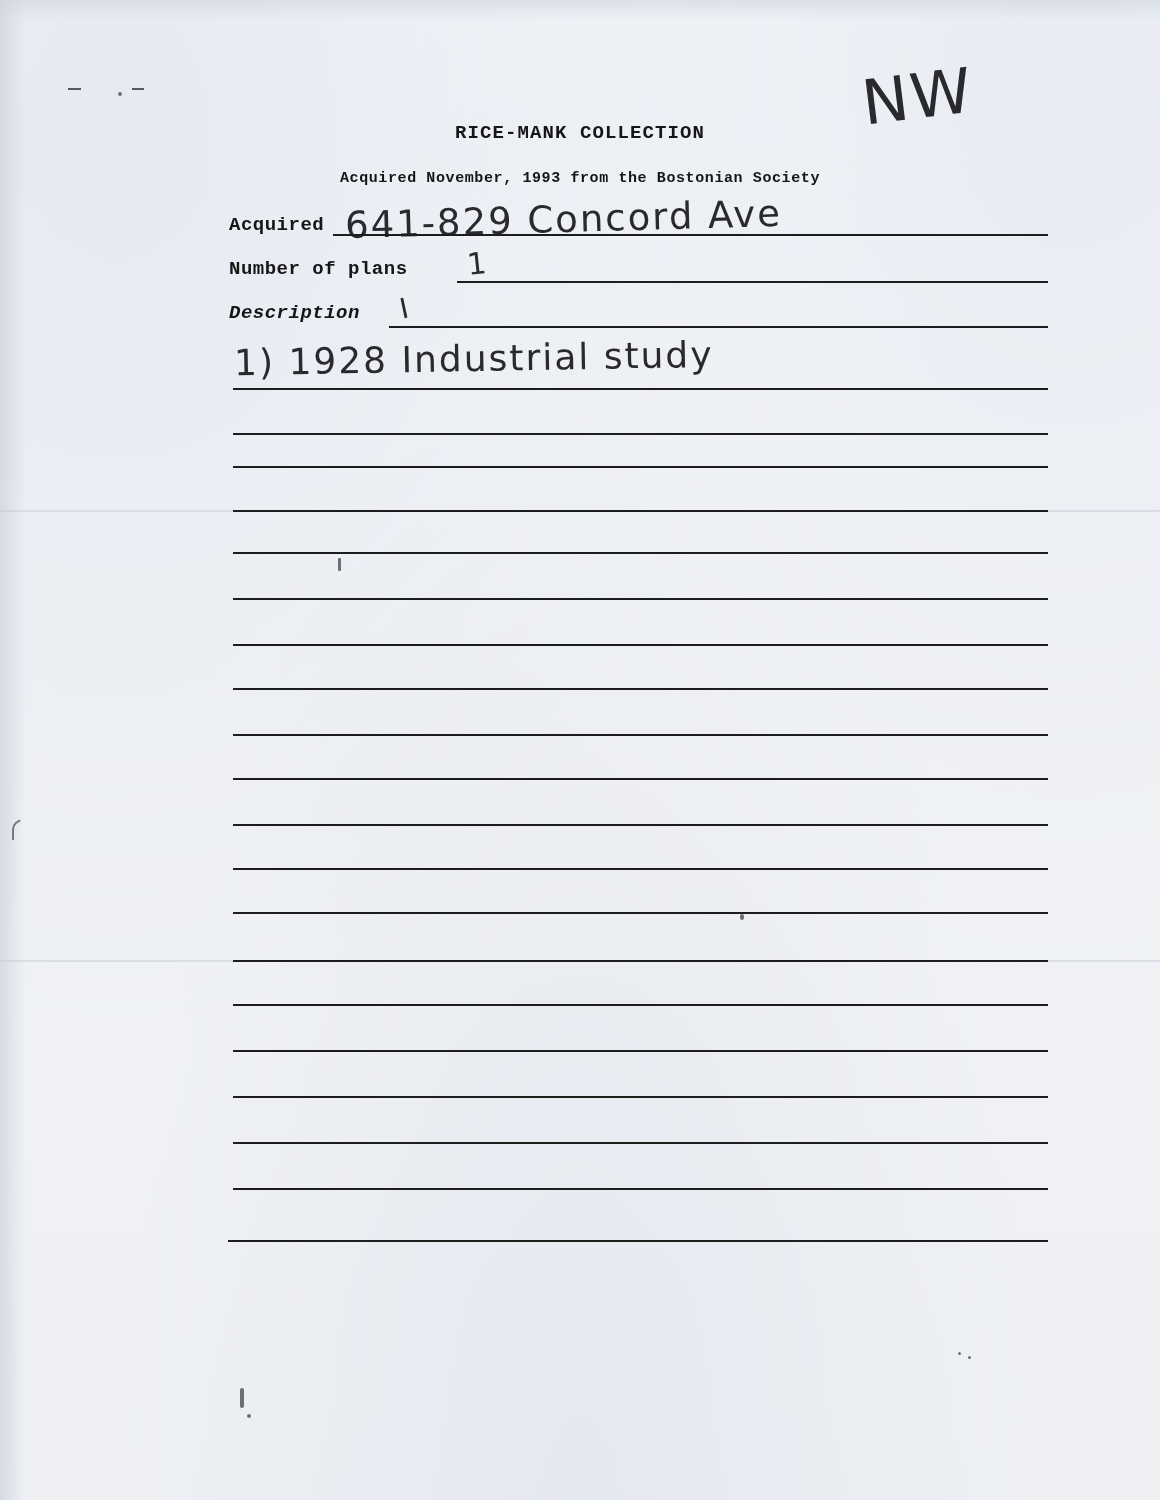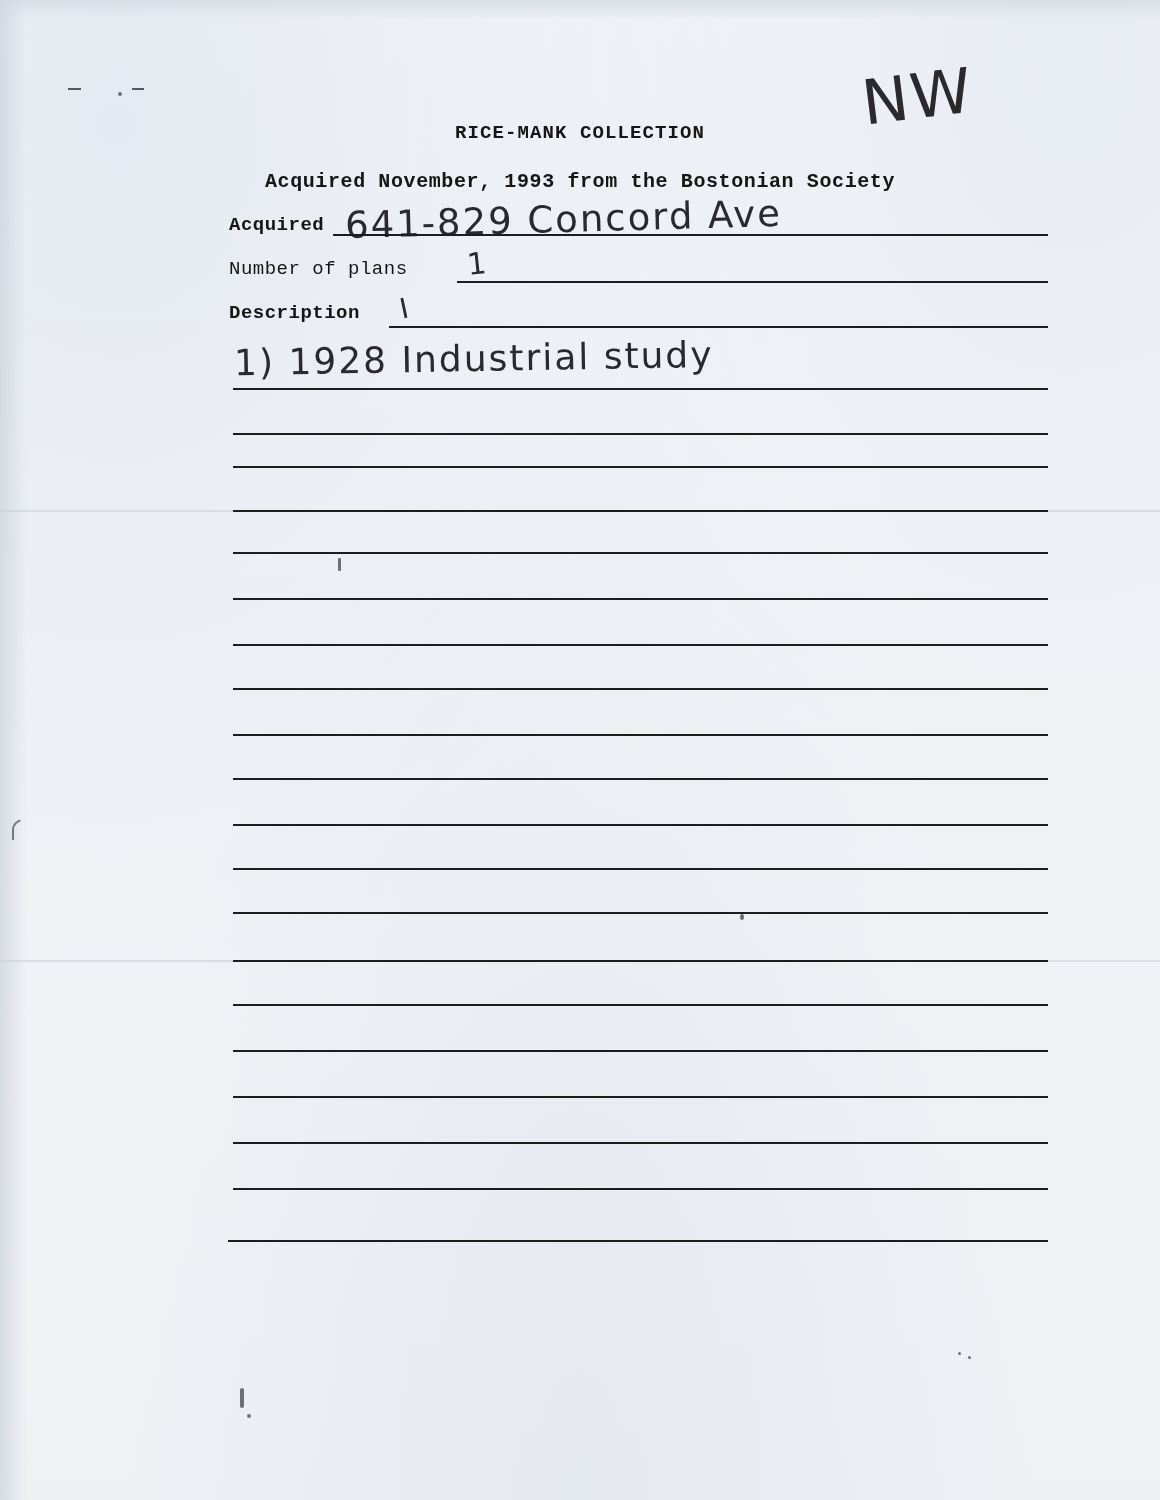--- a/index.html
+++ b/index.html
@@ -66,27 +66,27 @@
     text-align: center;
     font-size: 19px;
     letter-spacing: 1.1px;
     font-weight: bold;
   }
   #doc-subtitle {
     top: 170px;
     left: 0;
     width: 1160px;
     text-align: center;
-    font-size: 20px;
+    font-size: 15px;
     letter-spacing: 0.6px;
     font-weight: bold;
   }
   #label-address   { top: 214px; left: 229px; font-weight: bold; }
-  #label-plans     { top: 258px; left: 229px; font-weight: normal; }
-  #label-desc      { top: 302px; left: 229px; font-weight: bold; }
+  #label-plans     { top: 258px; left: 229px; font-weight: bold; }
+  #label-desc      { top: 302px; left: 229px; font-weight: bold; font-style: italic; }
   #footer-note     { top: 1258px; left: 224px; font-weight: bold; font-size: 19.5px; letter-spacing: 1.1px; }
 
   
   .rule {
     position: absolute;
     height: 0;
     border-top: 2px solid #1d1d1d;
   }
 
   

